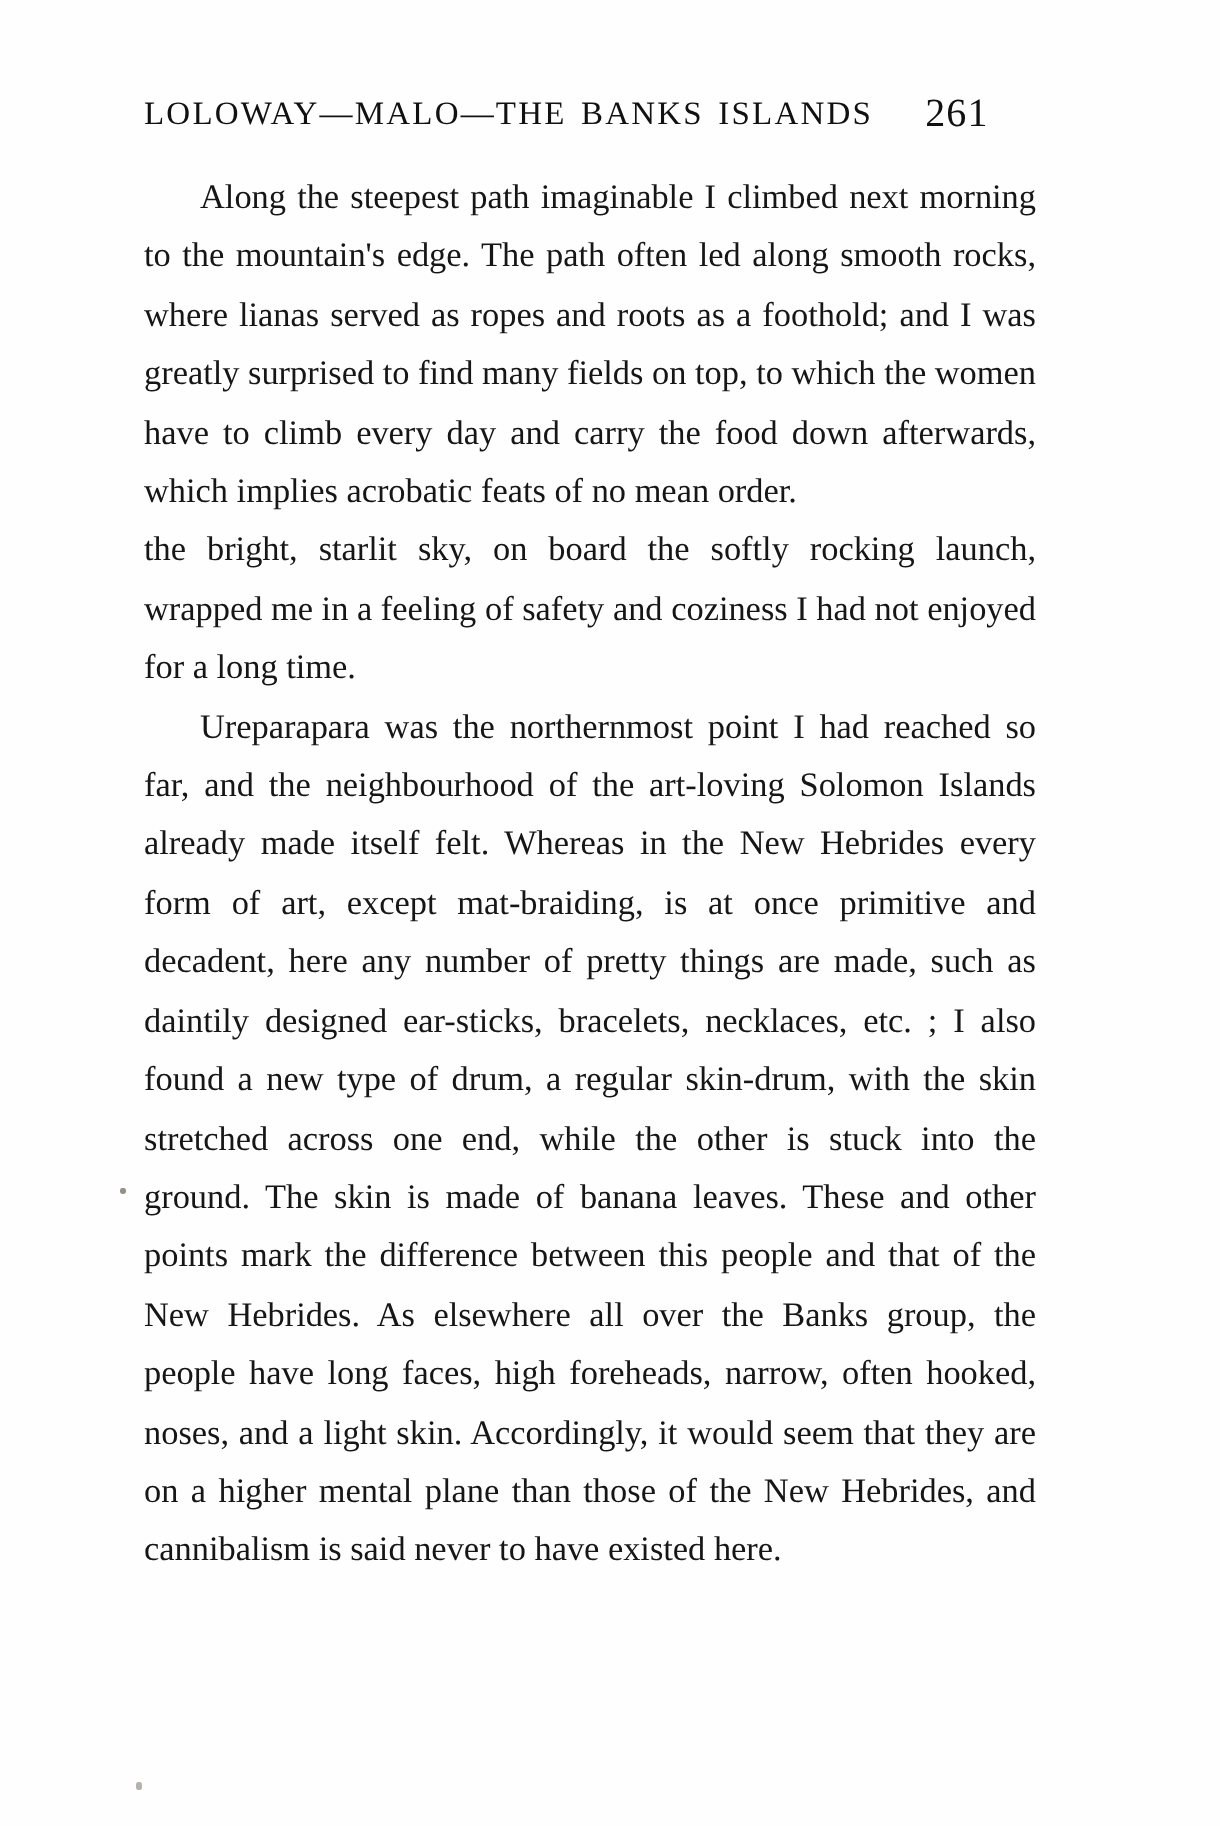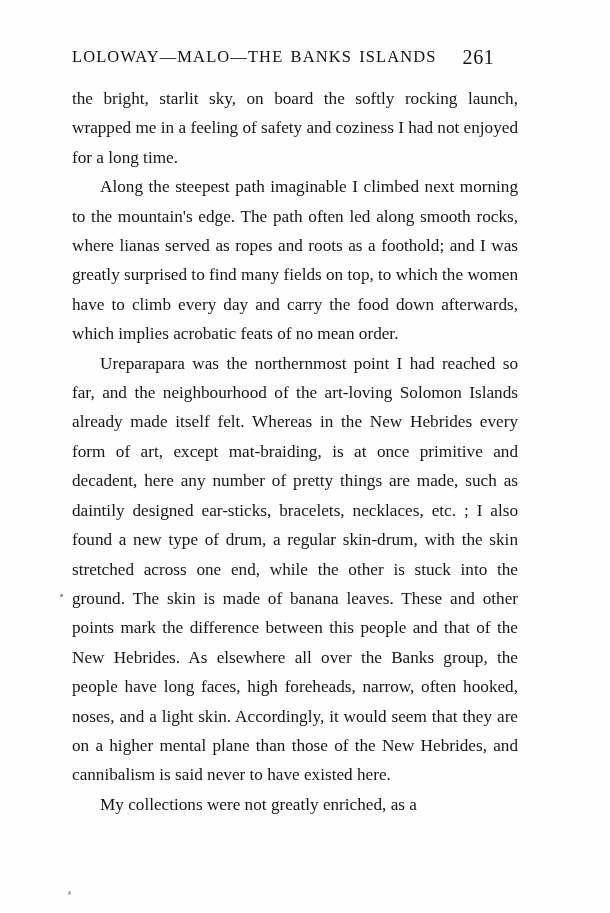--- a/index.html
+++ b/index.html
@@ -103,22 +103,21 @@
 <body>
 
 <div class="page">
 
   <div class="running-head">
     <span class="head-title">LOLOWAY—MALO—THE BANKS ISLANDS</span>
     <span class="head-folio">261</span>
   </div>
 
   <div class="textblock">
+    <p class="para">Along the steepest path imaginable I climbed next morning to the mountain's edge. The path often led along smooth rocks, where lianas served as ropes and roots as a foothold; and I was greatly surprised to find many fields on top, to which the women have to climb every day and carry the food down afterwards, which implies acrobatic feats of no mean order.</p>
     <p class="para first">the bright, starlit sky, on board the softly rocking launch, wrapped me in a feeling of safety and coziness I had not enjoyed for a long time.</p>
-    <p class="para">Along the steepest path imaginable I climbed next morning to the mountain's edge. The path often led along smooth rocks, where lianas served as ropes and roots as a foothold; and I was greatly surprised to find many fields on top, to which the women have to climb every day and carry the food down afterwards, which implies acrobatic feats of no mean order.</p>
     <p class="para">Ureparapara was the northernmost point I had reached so far, and the neighbourhood of the art-loving Solomon Islands already made itself felt. Whereas in the New Hebrides every form of art, except mat-braiding, is at once primitive and decadent, here any number of pretty things are made, such as daintily designed ear-sticks, bracelets, necklaces, etc. ; I also found a new type of drum, a regular skin-drum, with the skin stretched across one end, while the other is stuck into the ground. The skin is made of banana leaves. These and other points mark the difference between this people and that of the New Hebrides. As elsewhere all over the Banks group, the people have long faces, high foreheads, narrow, often hooked, noses, and a light skin. Accordingly, it would seem that they are on a higher mental plane than those of the New Hebrides, and cannibalism is said never to have existed here.</p>
-    <p class="para last">My collections were not greatly enriched, as a</p>
   </div>
 
   <span class="speck speck-margin-points"></span>
   <span class="speck speck-bottom"></span>
 
 </div>
 
 </body></html>

